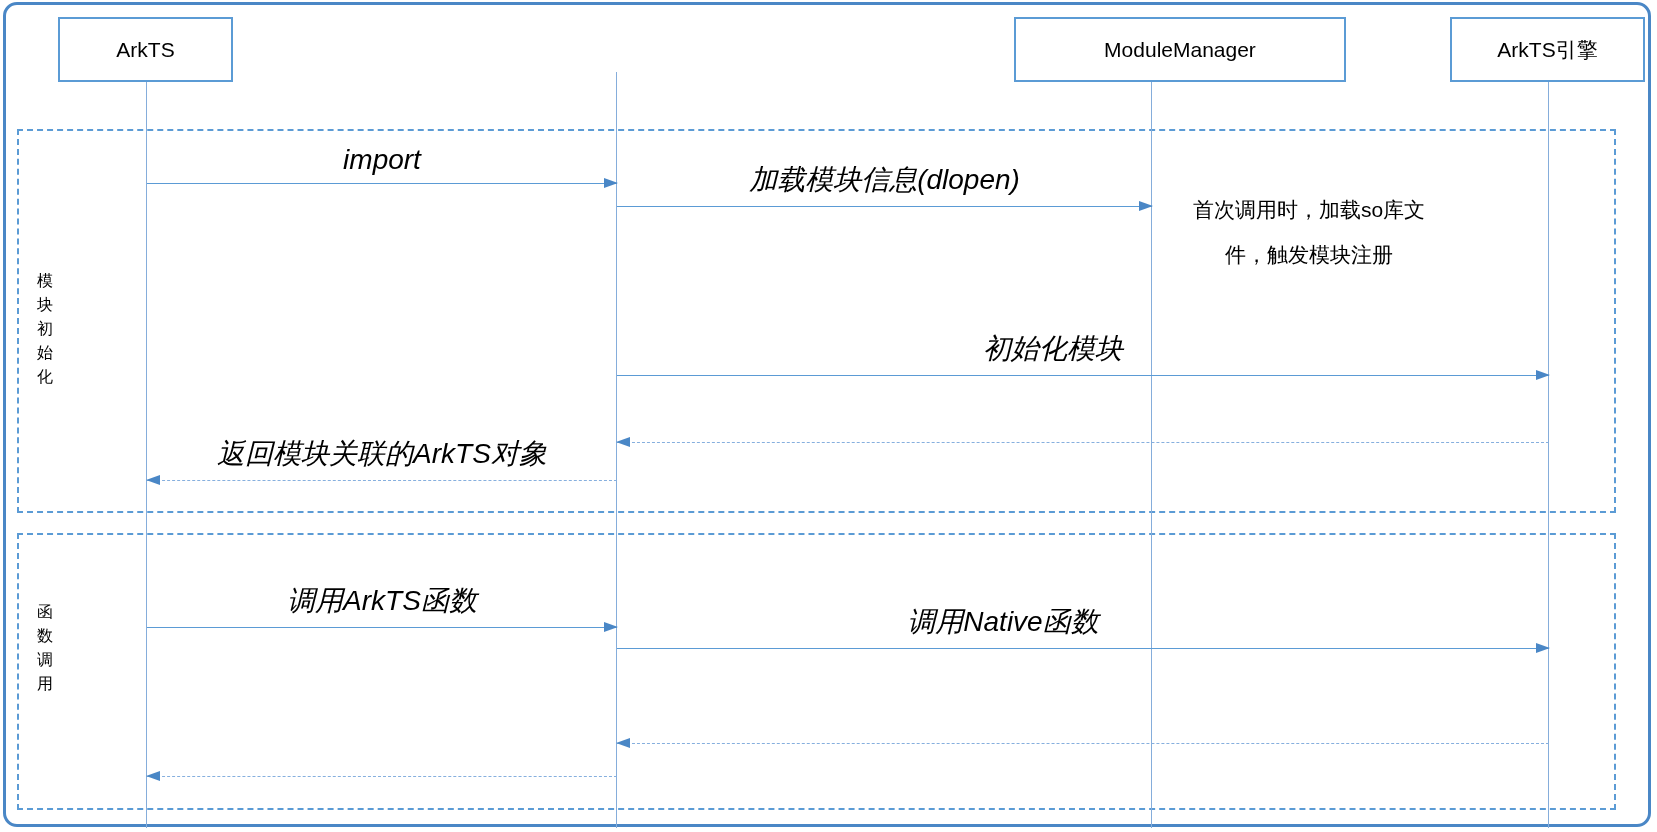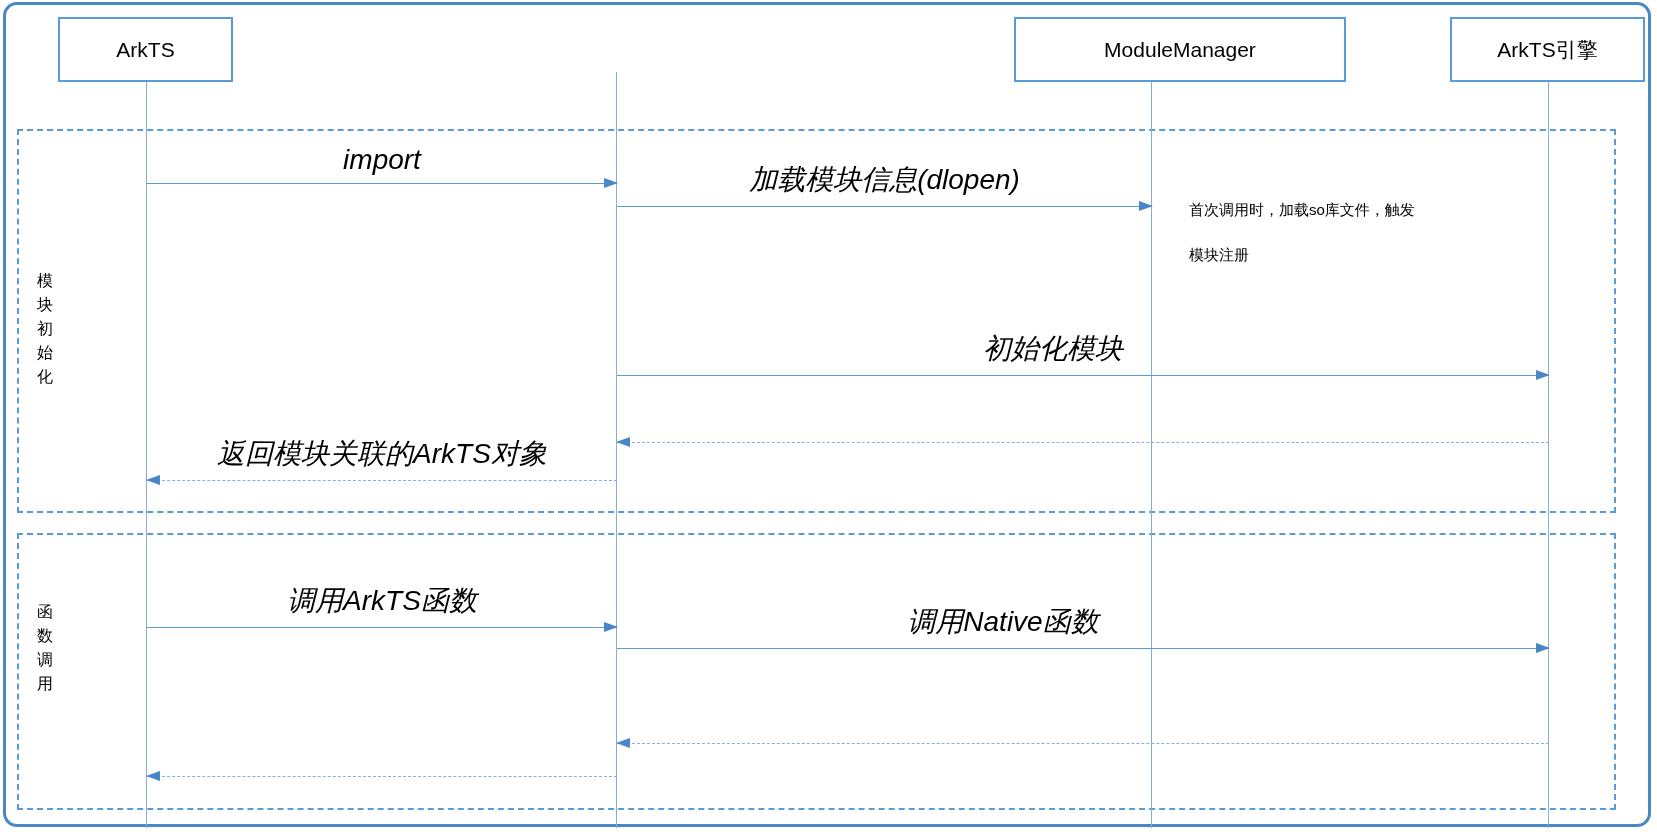--- a/index.html
+++ b/index.html
@@ -43,21 +43,21 @@
     left:-1px;
     border-right:14px solid #4a87c6;
     border-top:5.5px solid transparent; border-bottom:5.5px solid transparent;
   }
   .msg .label {
     position:absolute; left:0; right:0; bottom:7px; text-align:center;
     font-size:28px; white-space:nowrap;font-style:italic;
   }
   .note {
     position:absolute; left:1189px; top:187px; width:240px;
-    font-size:15px; line-height:45px; z-index:2; text-align:left;
+    font-size:21px; line-height:45px; z-index:2; text-align:center;
   }
 </style>
 </head>
 <body>
 
 <div class="stage">
 
   <div class="frame"></div>
 
   <div class="actor" style="left:58px; width:175px;">

